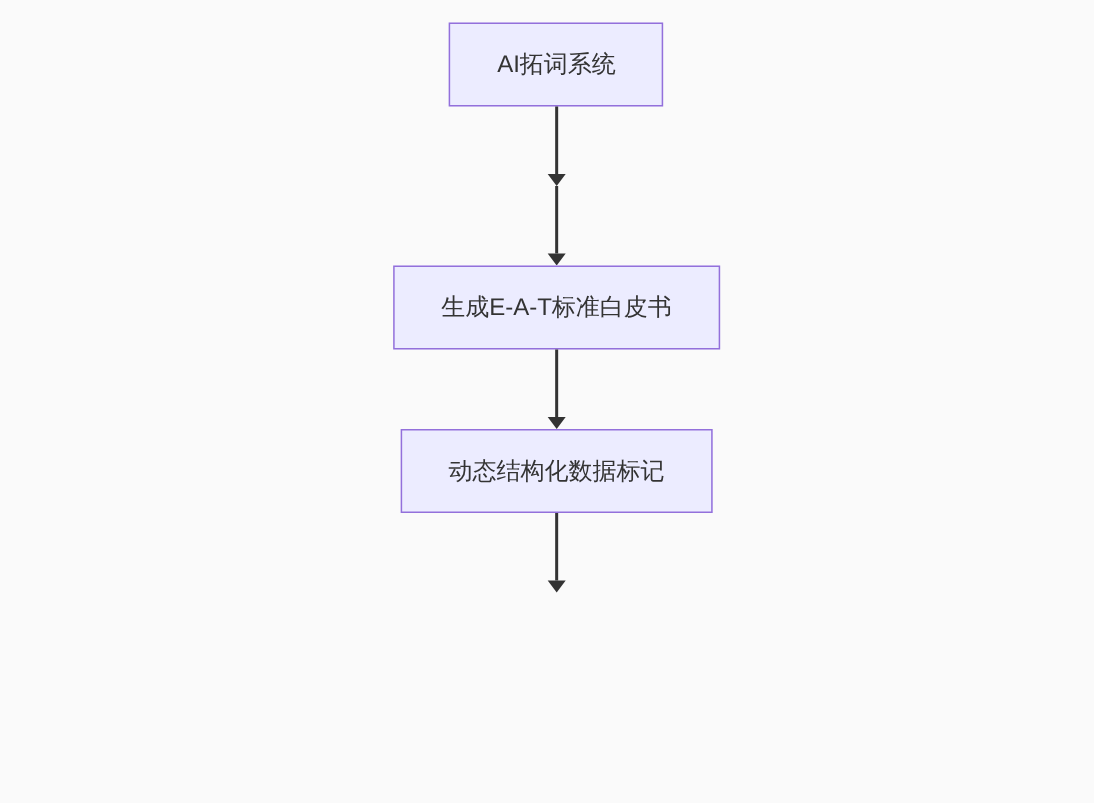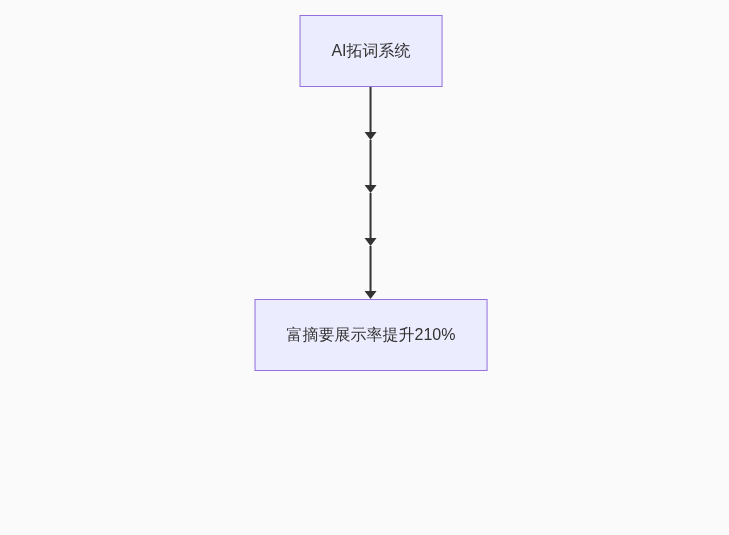--- a/index.html
+++ b/index.html
@@ -22,21 +22,21 @@
     display: flex;
     flex-direction: column;
     align-items: center;
   }
   .flow-node {
     box-sizing: border-box;
     background: #ECECFF;
     border: 1px solid #9370DB;
     color: #333333;
     font-size: 16px;
-    height: 72px;
+    height: 56px;
     display: flex;
     align-items: center;
     justify-content: center;
     padding: 16px 31px;
     white-space: nowrap;
     text-align: center;
   }
   .flow-edge {
     display: flex;
     flex-direction: column;
@@ -67,27 +67,28 @@
     <div class="edge-line"></div>
     <div class="edge-arrowhead"></div>
   </div>
 
 
   <div class="flow-edge">
     <div class="edge-line"></div>
     <div class="edge-arrowhead"></div>
   </div>
 
+  <div class="flow-node">生成E-A-T标准白皮书</div>
+
+  <div class="flow-edge">
+    <div class="edge-line"></div>
+    <div class="edge-arrowhead"></div>
+  </div>
+
+  <div class="flow-node">动态结构化数据标记</div>
 
   <div class="flow-edge">
     <div class="edge-line"></div>
     <div class="edge-arrowhead"></div>
   </div>
 
 
-  <div class="flow-edge">
-    <div class="edge-line"></div>
-    <div class="edge-arrowhead"></div>
-  </div>
-
-  <div class="flow-node">富摘要展示率提升210%</div>
-
 </div>
 
 </body></html>

